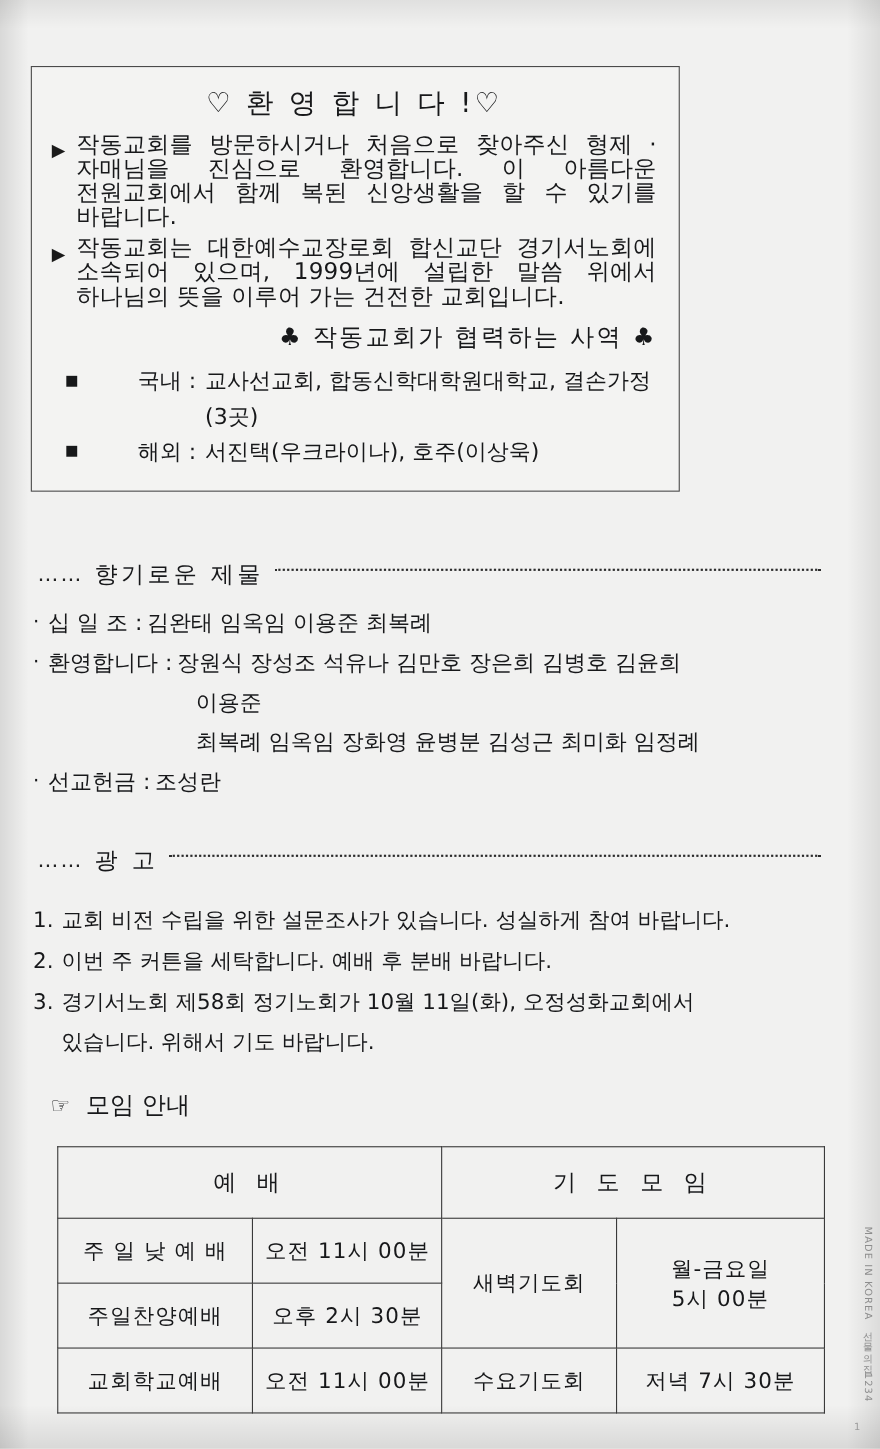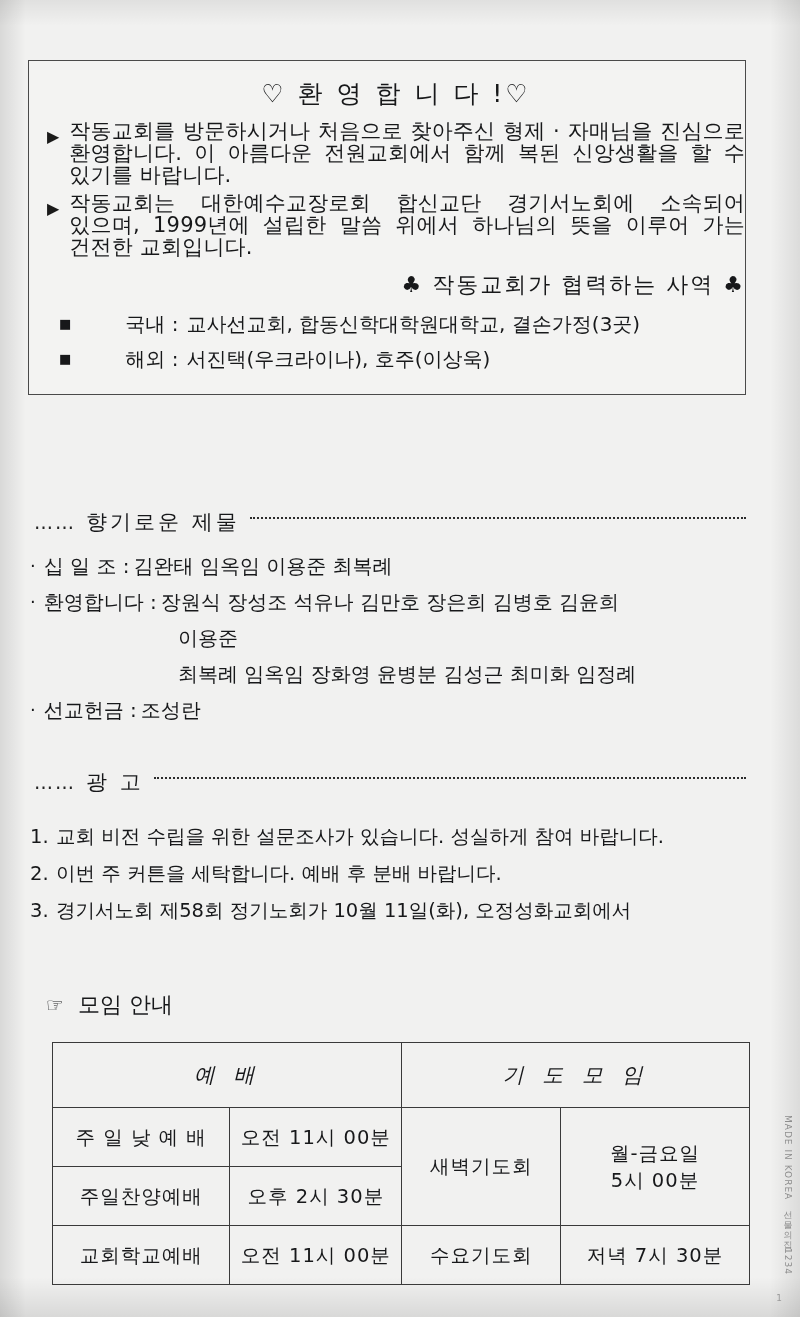--- a/index.html
+++ b/index.html
@@ -31,25 +31,25 @@
     position: absolute;
     inset: 0;
     padding: 0;
   }
 
   
   .welcome-box {
     position: absolute;
     left: 28px;
     top: 60px;
-    width: 718px;
+    width: 590px;
     box-sizing: border-box;
     border: 1.5px solid #4a4a4a;
     background: rgba(255,255,255,0.14);
-    padding: 14px 0 16px 18px;
+    padding: 14px 20px 16px 18px;
   }
   .welcome-title {
     text-align: center;
     font-size: 25px;
     letter-spacing: 3px;
     margin: 2px 0 10px 0;
     font-weight: 500;
   }
   .bullet-row {
     display: flex;
@@ -203,21 +203,20 @@
     border: 1.3px solid #3a3a3a;
     text-align: center;
     padding: 9px 4px;
     height: 40px;
     letter-spacing: 1px;
   }
   .hdr td {
     font-size: 21px;
     letter-spacing: 6px;
     padding: 12px 4px;
-    font-style: italic;
   }
   .c1 { width: 178px; }
   .c2 { width: 172px; }
   .c3 { width: 158px; }
   .c4 { width: 190px; }
   .two-line { line-height: 27px; }
 
   
   .side-mark {
     position: absolute;
@@ -311,20 +310,24 @@
       <span class="ann-num">1.</span>
       <span class="ann-text">교회 비전 수립을 위한 설문조사가 있습니다. 성실하게 참여 바랍니다.</span>
     </div>
     <div class="ann-row">
       <span class="ann-num">2.</span>
       <span class="ann-text">이번 주 커튼을 세탁합니다. 예배 후 분배 바랍니다.</span>
     </div>
     <div class="ann-row">
       <span class="ann-num">3.</span>
       <span class="ann-text">경기서노회 제58회 정기노회가 10월 11일(화), 오정성화교회에서</span>
+    </div>
+    <div class="ann-row">
+      <span class="ann-num"></span>
+      <span class="ann-text">있습니다. 위해서 기도 바랍니다.</span>
     </div>
   </div>
 
   <div class="meet-head">
     <span class="pointer">☞</span>
     <span>모임 안내</span>
   </div>
 
   <table class="meet-table">
     <tbody>

